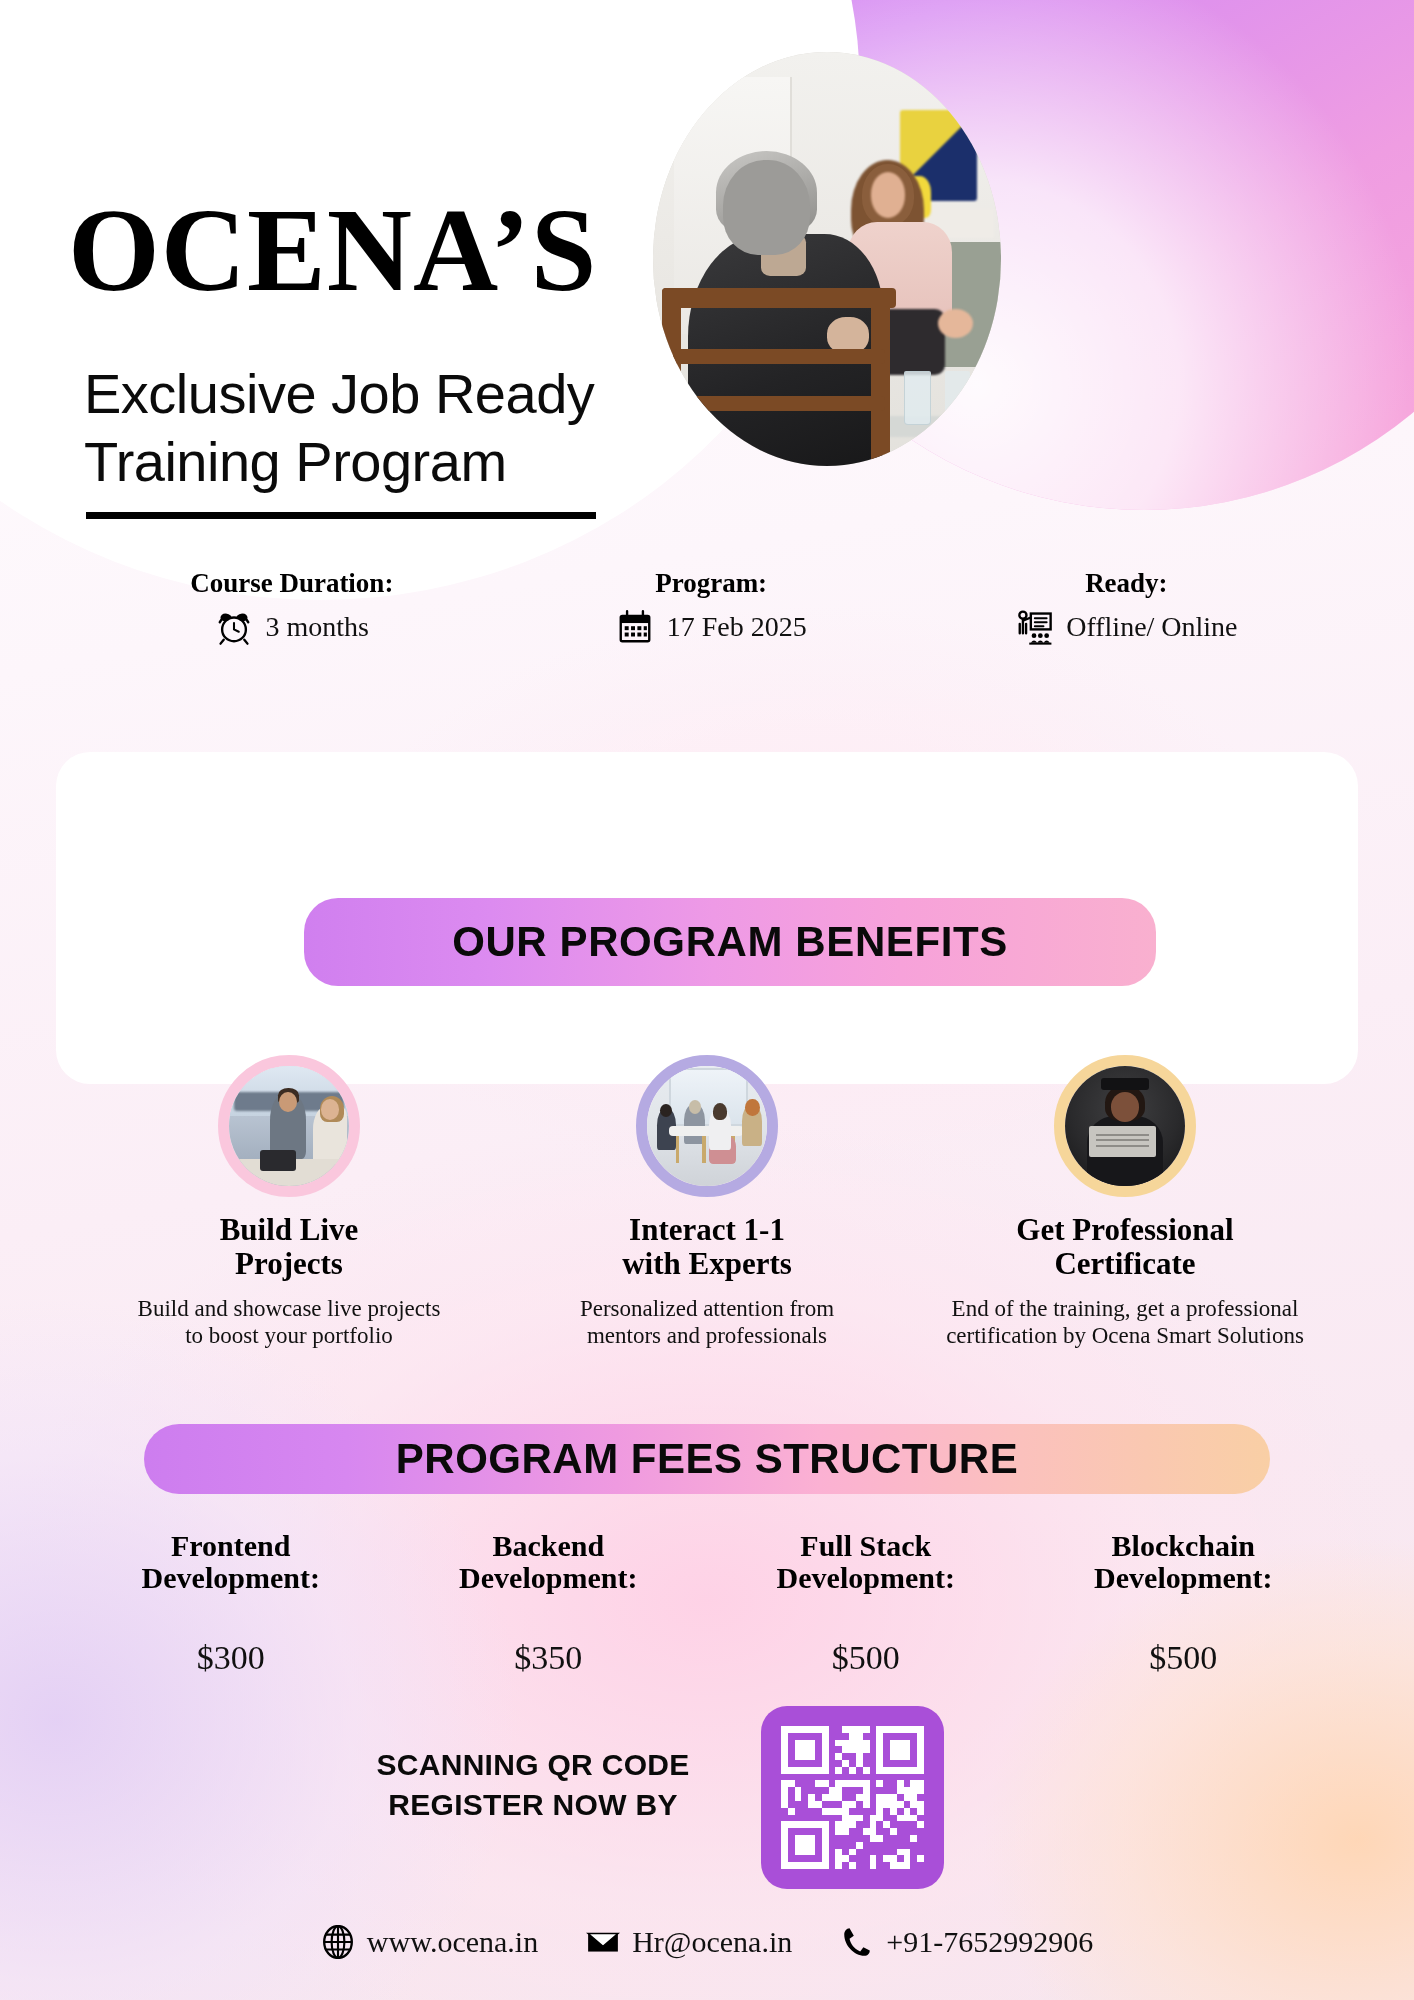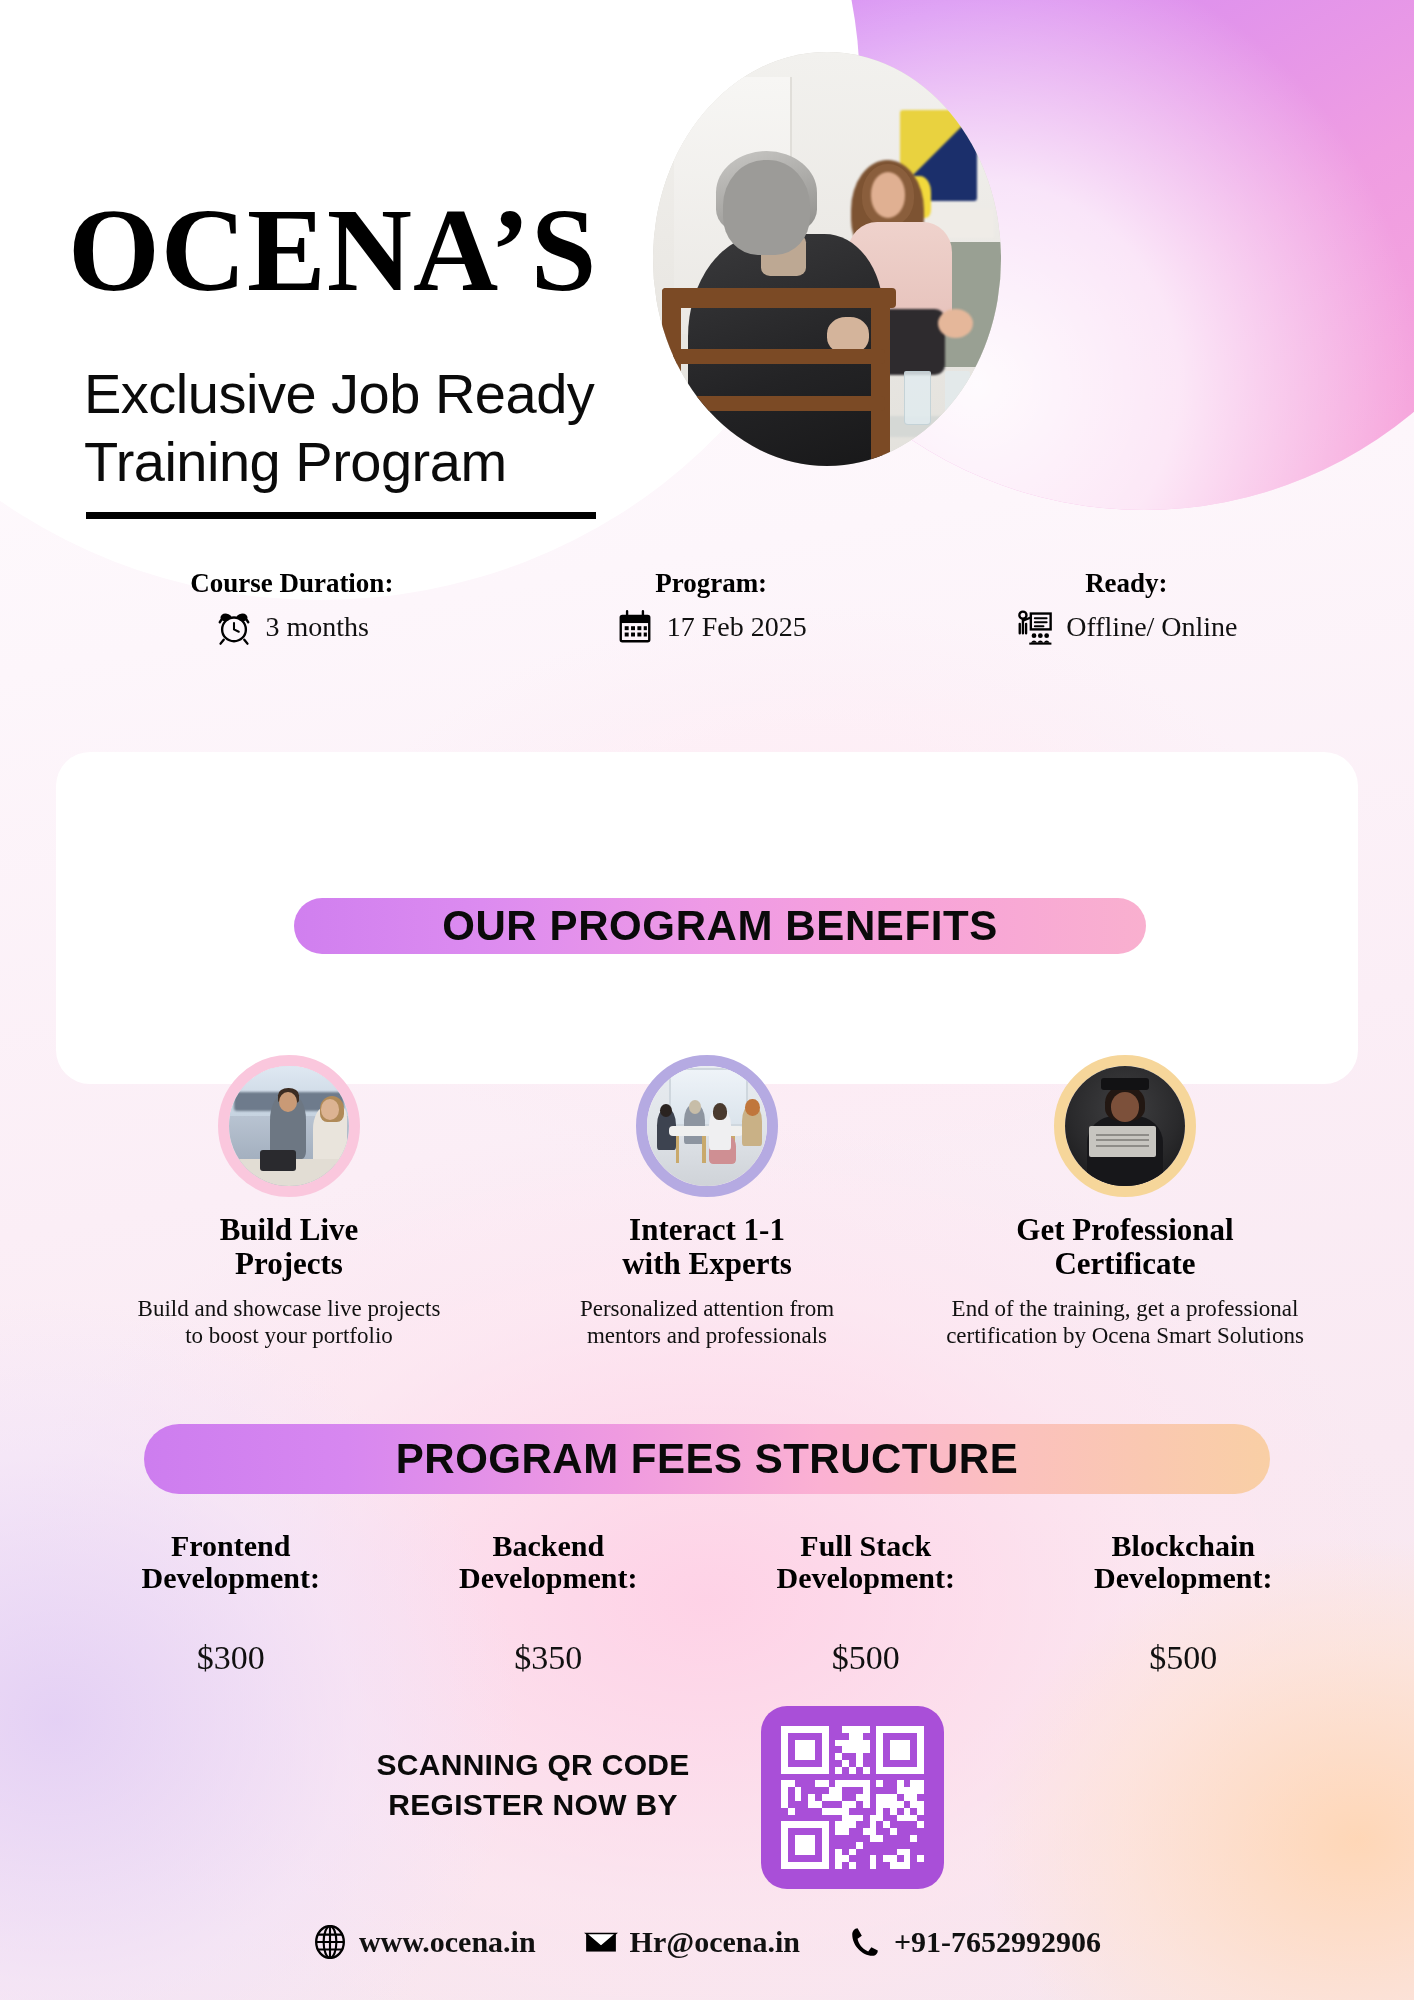--- a/index.html
+++ b/index.html
@@ -247,22 +247,22 @@
   .benefits-card {
     position: absolute;
     left: 56px; top: 752px;
     width: 1302px; height: 332px;
     background: #ffffff;
     border-radius: 34px;
     z-index: 3;
   }
   .benefits-banner {
     position: absolute;
-    left: 294px; top: 898px;
-    width: 852px; height: 56px;
+    left: 304px; top: 898px;
+    width: 852px; height: 88px;
     border-radius: 34px;
     background: linear-gradient(90deg, #d07fef 0%, #dc8bf0 22%, #ee9ae6 48%, #f7a2da 70%, #f9b0cf 100%);
     display: flex; align-items: center; justify-content: center;
     z-index: 5;
   }
   .benefits-banner span {
     font-family: "Liberation Sans", sans-serif;
     font-weight: bold;
     font-size: 42px;
     letter-spacing: 0.6px;
@@ -459,21 +459,20 @@
     align-items: center;
     justify-content: center;
     gap: 48px;
     z-index: 6;
   }
   .fitem { display: flex; align-items: center; gap: 12px; }
   .fitem span {
     font-family: "Liberation Serif", serif;
     font-size: 30px;
     color: #111;
-    font-weight: bold;
   }
   .ficon { width: 34px; height: 34px; display: block; flex: 0 0 34px; }
 </style>
 </head>
 <body>
 
 <div class="poster">
 
   <div class="blob-orange"></div>
   <div class="blob-purple"></div>

